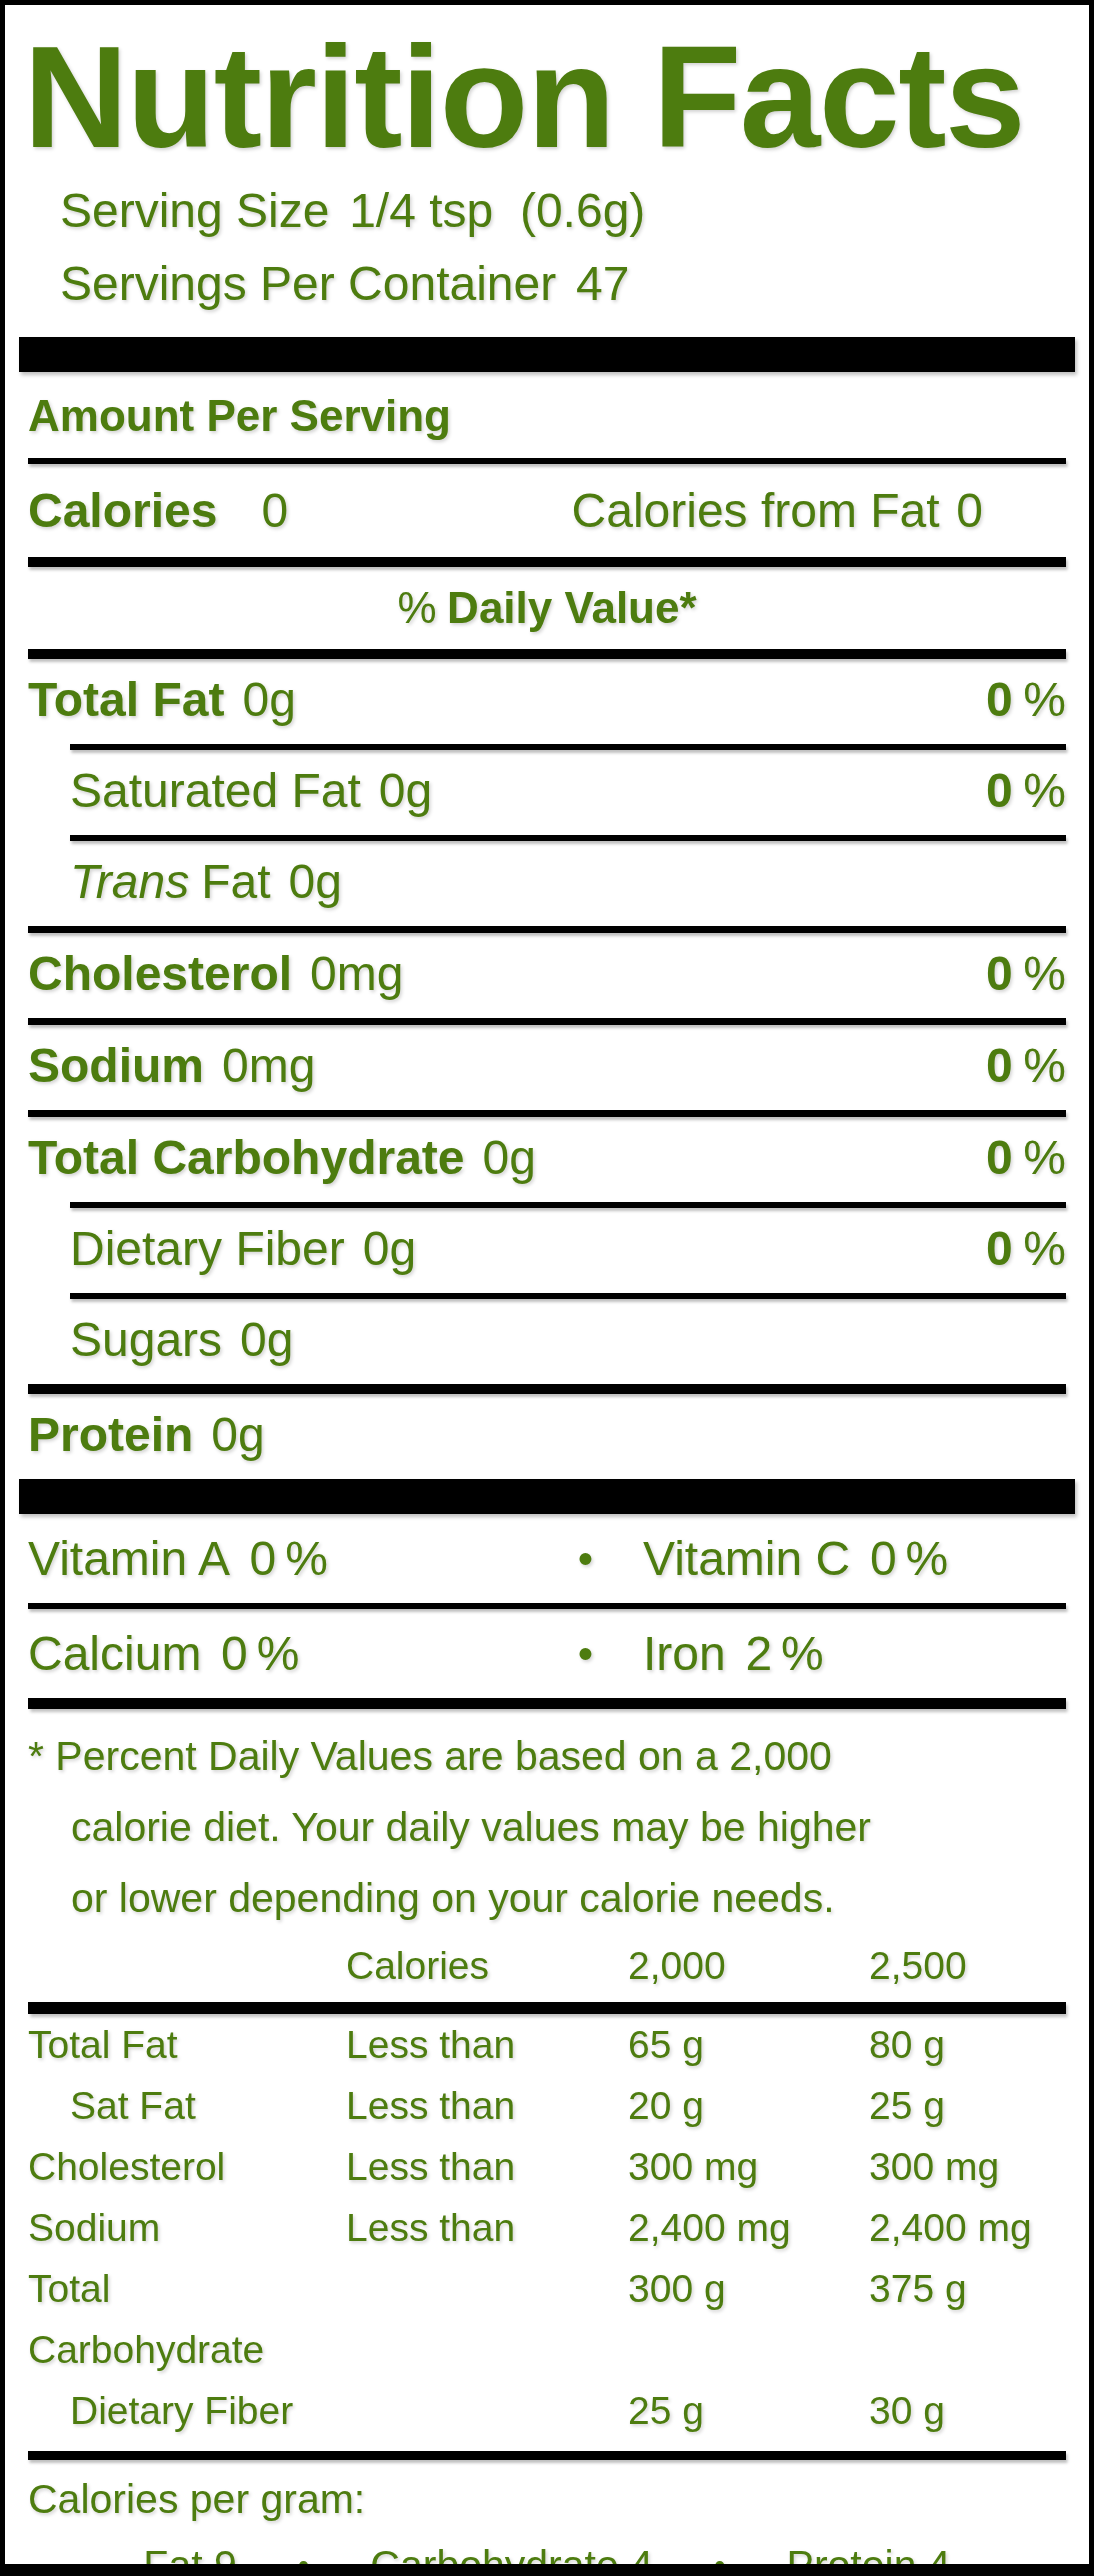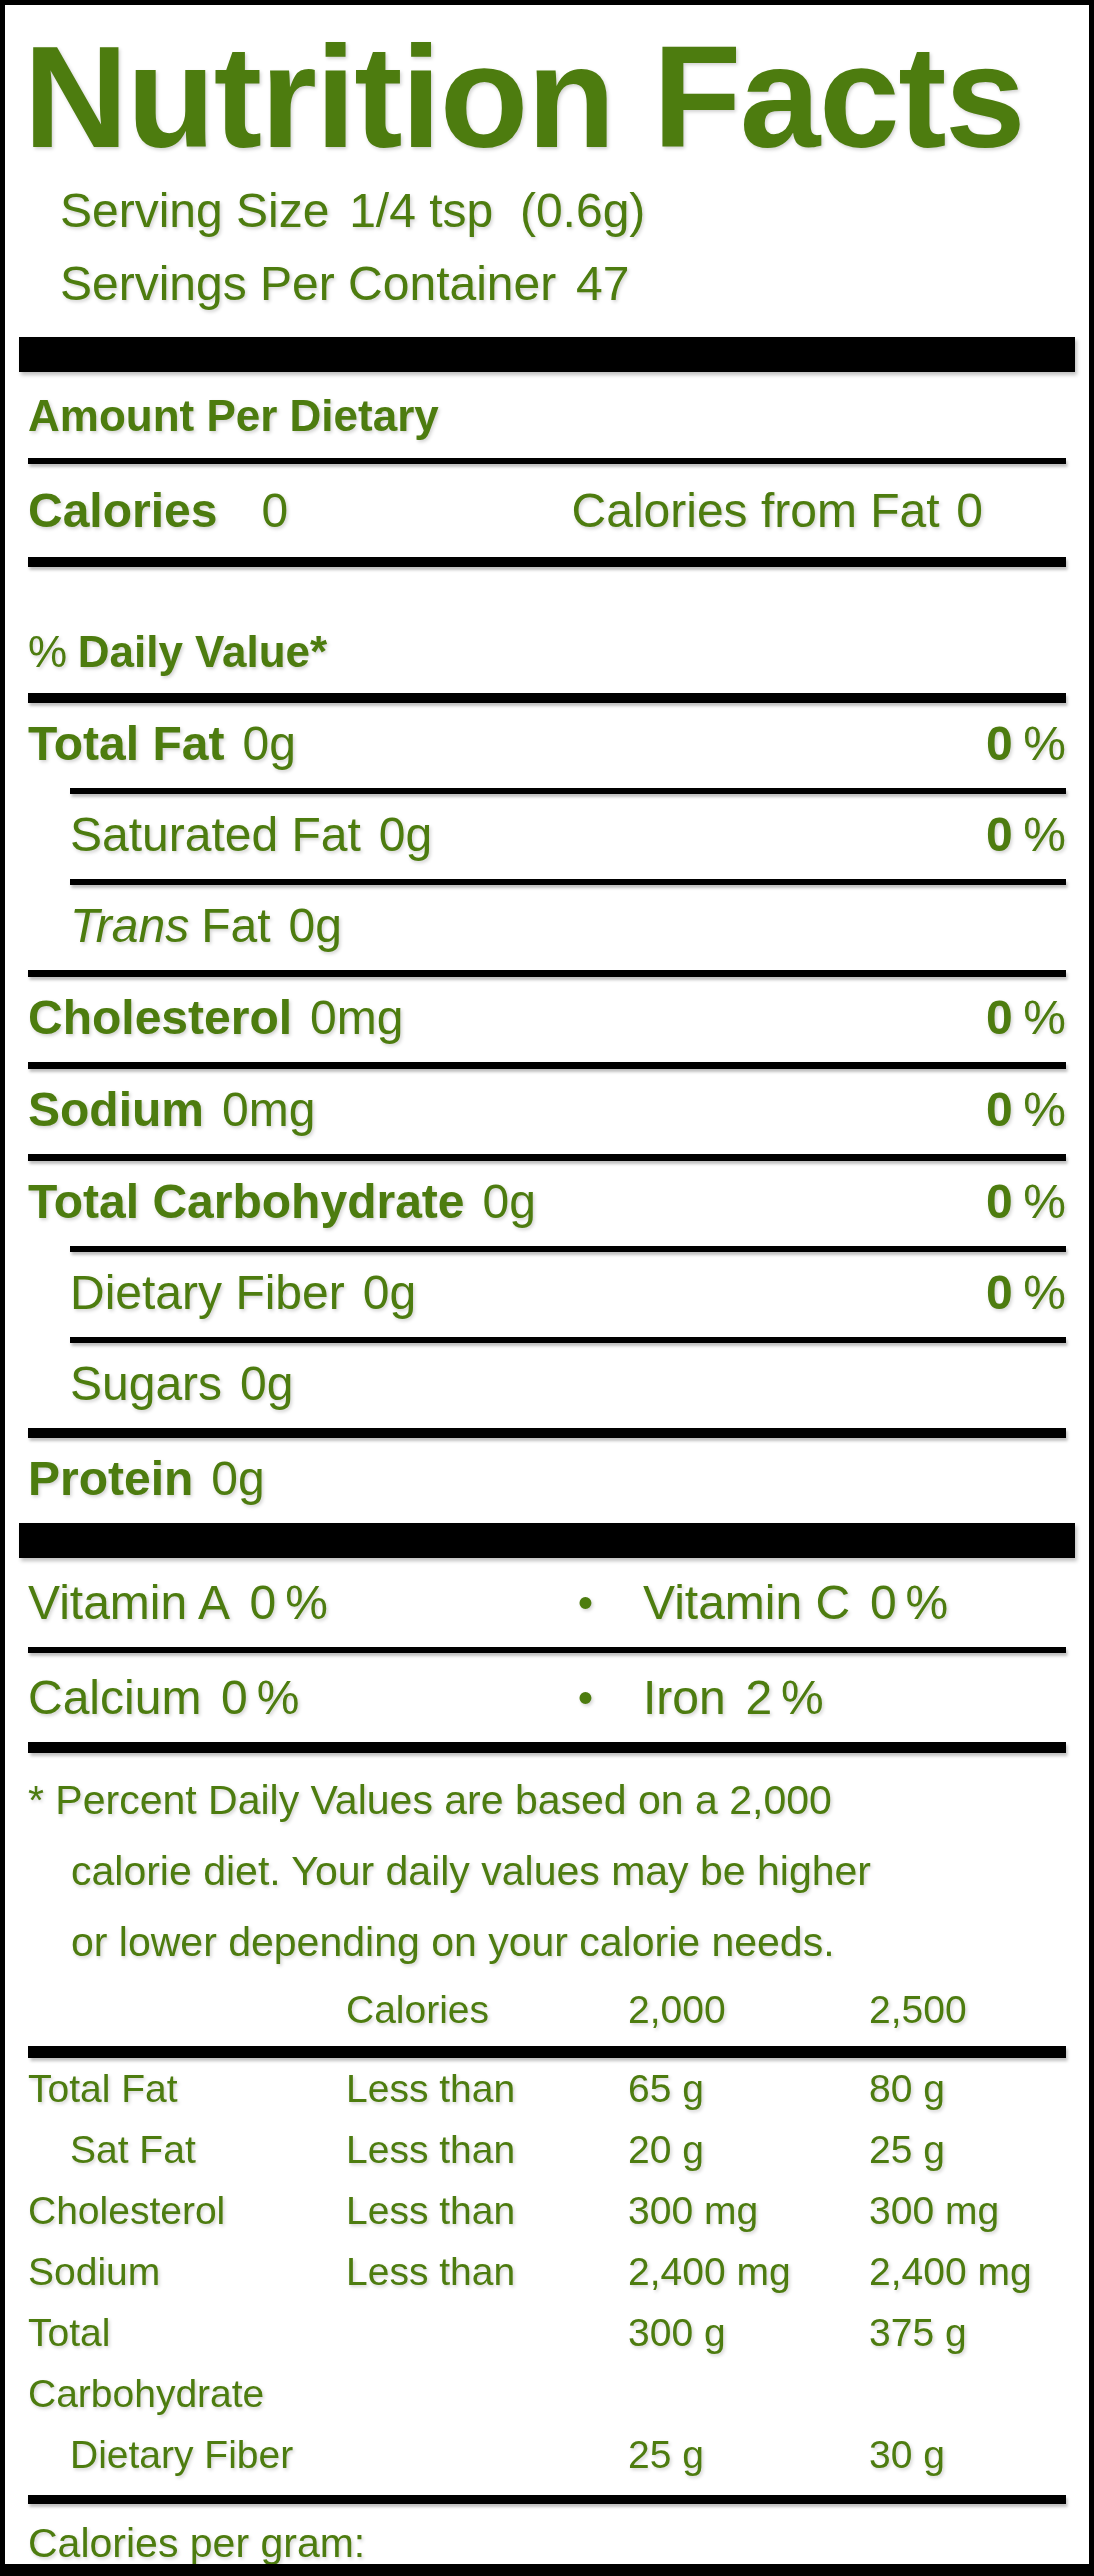--- a/index.html
+++ b/index.html
@@ -23,21 +23,21 @@
   .bar.thick2{margin-top:0;}
   .rule{height:6.8px;background:#000;box-shadow:1.5px 3px 3px rgba(0,0,0,.25);}
   .rule-indent{height:6px;background:#000;margin-left:42px;box-shadow:1.5px 3px 3px rgba(0,0,0,.25);}
   .rule-heavy{height:10.6px;background:#000;box-shadow:1.5px 3px 3px rgba(0,0,0,.25);}
   .aps{font-size:44px;font-weight:bold;line-height:48px;padding:19.7px 0 18px;}
   .cal-row{display:flex;align-items:baseline;font-size:48px;line-height:53px;padding:19.7px 0;}
   .cal-row b{font-weight:bold;}
   .cal-val{margin-left:44px;}
   .cff{margin-left:auto;margin-right:83px;}
   .cff-val{margin-left:16.7px;}
-  .dv-head{font-size:44px;line-height:48px;text-align:left;padding:16.7px 0;margin-top:44px;}
+  .dv-head{font-size:44px;line-height:48px;text-align:center;padding:16.7px 0;}
   .dv-head b{margin-left:10.6px;}
   .nrow{display:flex;align-items:baseline;font-size:48px;line-height:52px;padding:15px 0 18px;}
   .nrow .amt{margin-left:18px;}
   .nrow.sub{padding-left:42px;}
   .dvcell{margin-left:auto;}
   .dvcell b{font-weight:bold;}
   .dvcell .pct{margin-left:10.6px;font-weight:normal;}
   .ital{font-style:italic;}
   .rest{margin-left:12px;}
   .vrow{display:flex;align-items:baseline;font-size:48px;line-height:53px;padding:18px 0;gap:12px;}
@@ -67,21 +67,21 @@
 
   <div class="serv-line">
     <span>Serving Size</span><span class="serv-val pre">1/4 tsp  (0.6g)</span>
   </div>
   <div class="serv-line second">
     <span>Servings Per Container</span><span class="serv-val">47</span>
   </div>
 
   <div class="bar"></div>
 
-  <div class="aps">Amount Per Dietary</div>
+  <div class="aps">Amount Per Serving</div>
   <div class="rule"></div>
 
   <div class="cal-row">
     <b>Calories</b>
     <span class="cal-val">0</span>
     <span class="cff">
       <span>Calories from Fat</span><span class="cff-val">0</span>
     </span>
   </div>
   <div class="rule-heavy"></div>

